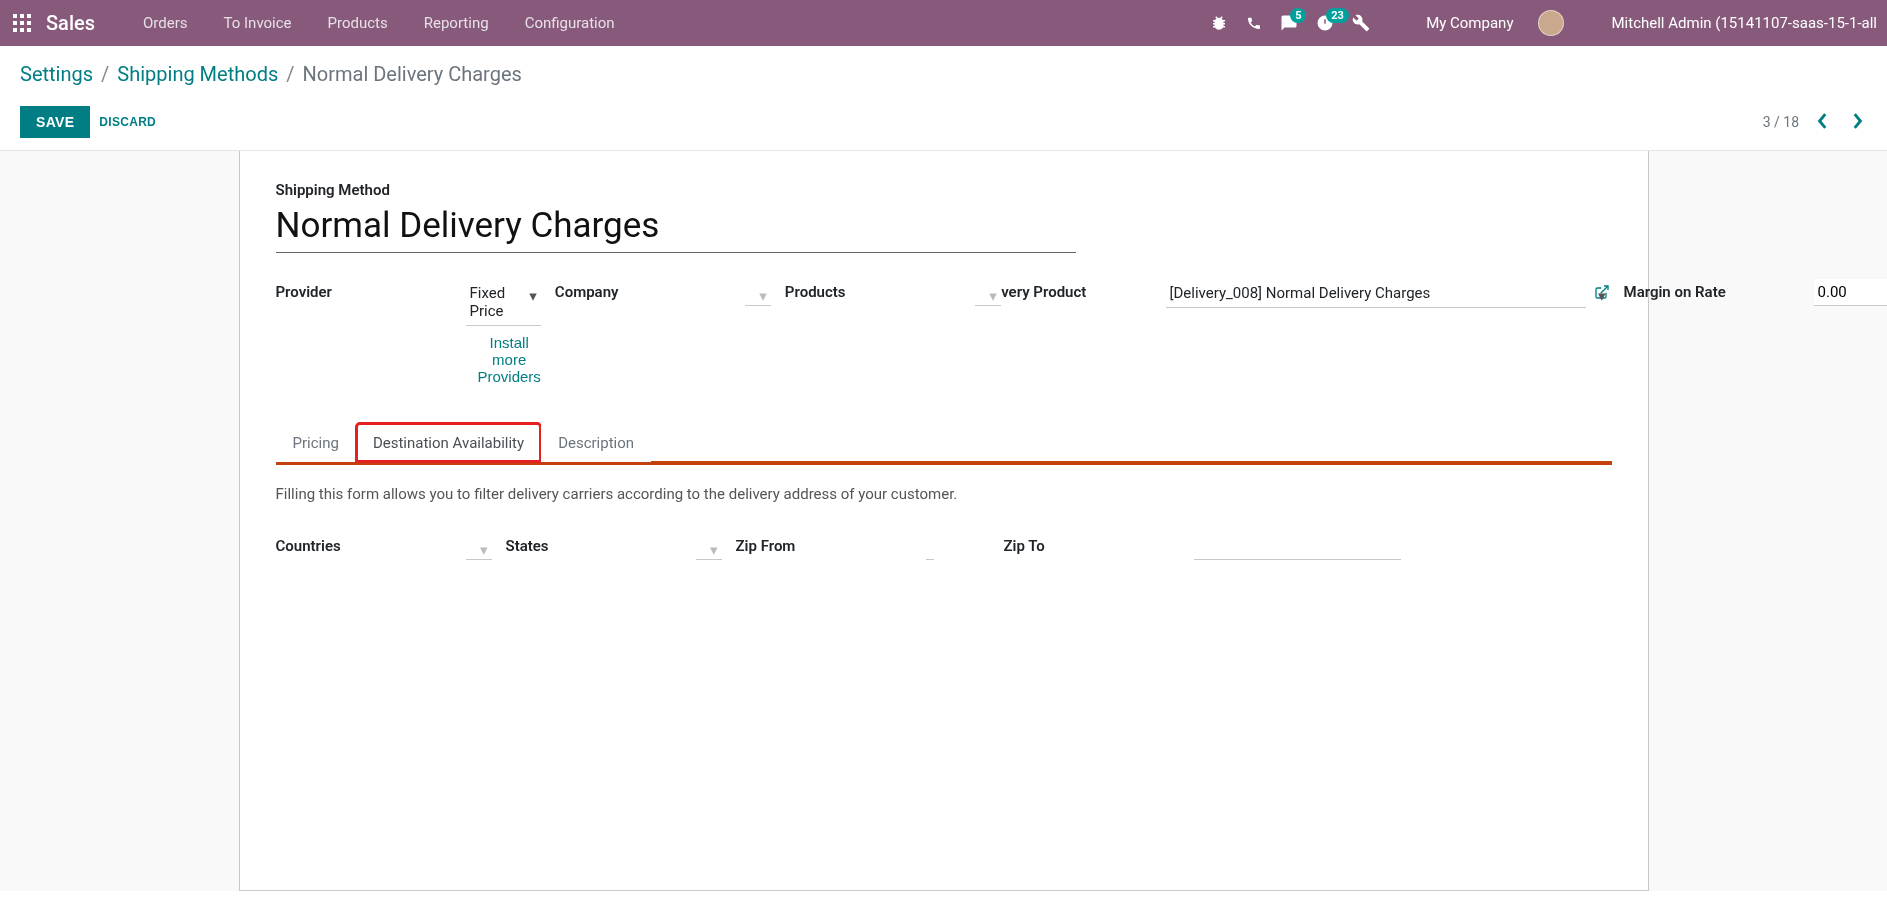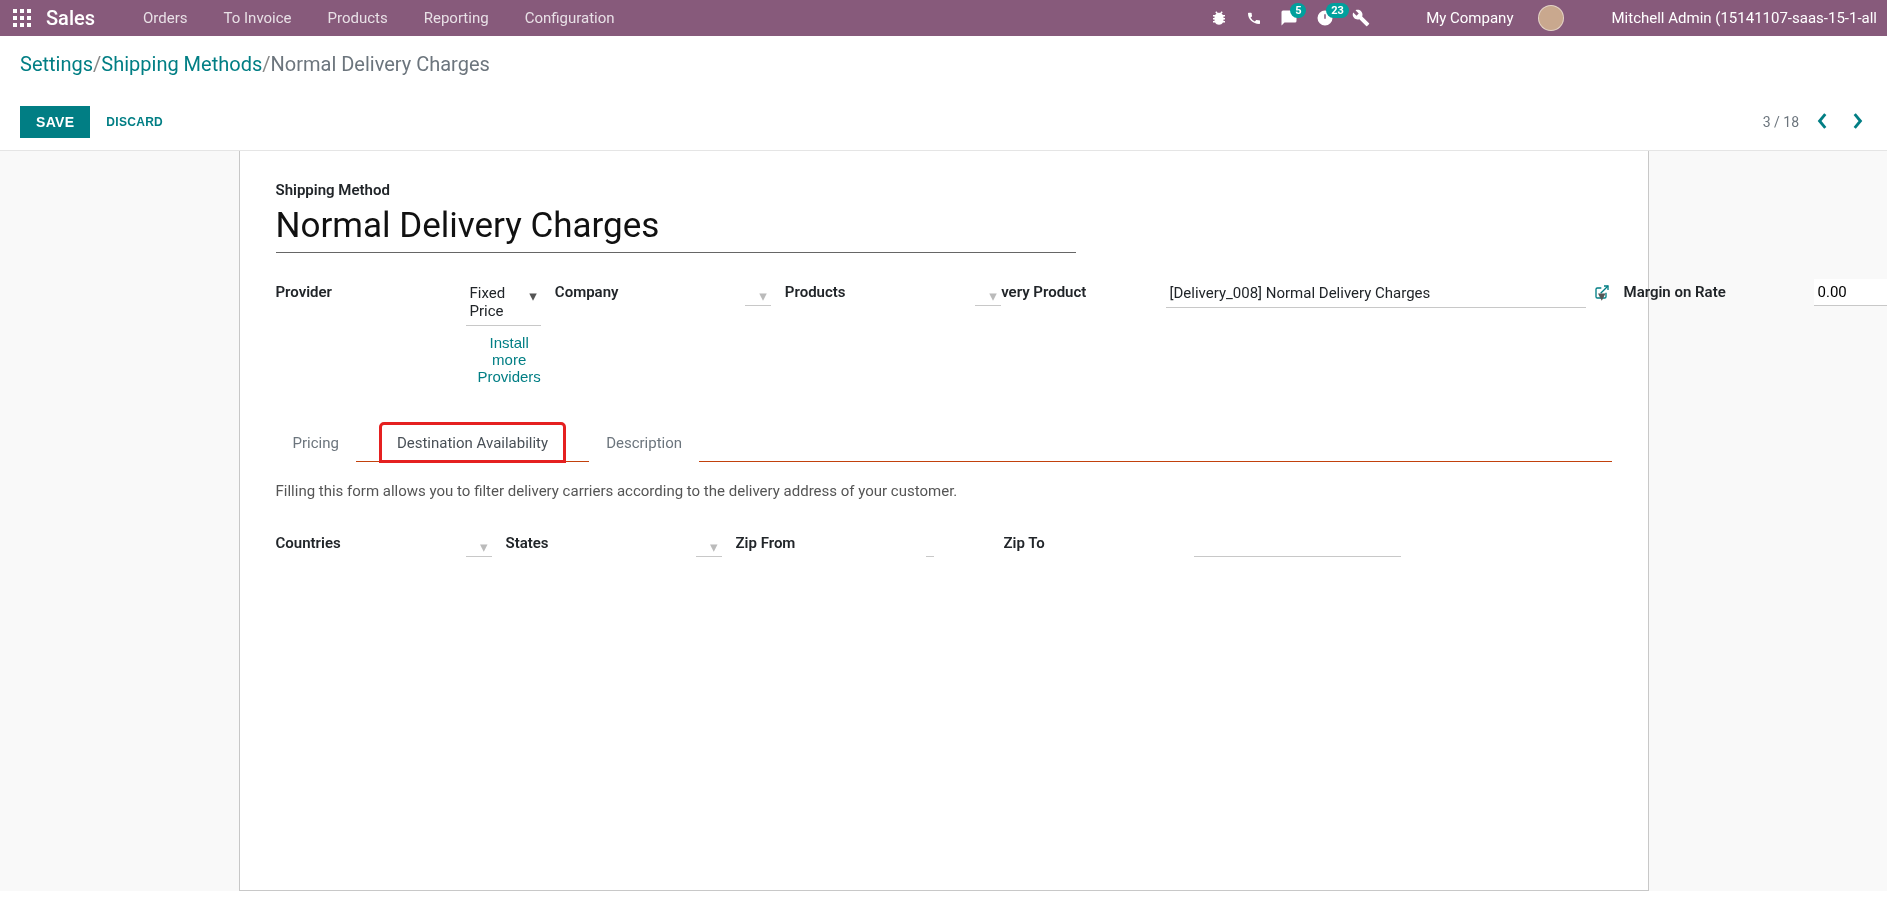--- a/index.html
+++ b/index.html
@@ -1,39 +1,39 @@
 <!DOCTYPE html>
 <html><head>
 <meta charset="utf-8">
 <style>
 * { box-sizing: border-box; margin: 0; padding: 0; }
 body { font-family: -apple-system, BlinkMacSystemFont, "Segoe UI", Roboto, "Helvetica Neue", sans-serif; font-size: 14px; color: #212529; background: #ffffff; }
 
-.topbar { background: #875a7b; color: #fff; height: 36px; display: flex; align-items: center; padding: 0 10px; }
+.topbar { background: #875a7b; color: #fff; height: 46px; display: flex; align-items: center; padding: 0 10px; }
 .topbar .apps-icon { width: 24px; height: 24px; display: flex; align-items: center; justify-content: center; margin-right: 12px; cursor: pointer; }
 .topbar .app-title { font-size: 20px; font-weight: 500; margin-right: 30px; }
 .topbar .menu { display: flex; gap: 0; }
 .topbar .menu-item { padding: 0 18px; font-size: 15px; cursor: pointer; line-height: 46px; color: #e8e0e6; }
 .topbar .spacer { flex: 1; }
 .topbar .sys-icons { display: flex; align-items: center; gap: 18px; margin-right: 20px; }
 .topbar .sys-icon { position: relative; cursor: pointer; display: flex; align-items: center; }
 .topbar .badge { position: absolute; top: -6px; left: 10px; background: #00a09d; color: #fff; font-size: 11px; font-weight: 700; padding: 1px 5px; border-radius: 9px; }
 .topbar .company { font-size: 15px; margin-right: 24px; cursor: pointer; margin-left: 36px; }
 .topbar .user { display: flex; align-items: center; gap: 10px; cursor: pointer; }
 .topbar .avatar { width: 26px; height: 26px; border-radius: 50%; background: #c9a88e; border: 1px solid rgba(255,255,255,0.5); }
 .topbar .username { font-size: 15px; white-space: nowrap; overflow: hidden; padding-left: 38px; }
 
 .subheader { background: #fff; padding: 16px 20px 0 20px; border-bottom: 1px solid #e5e5e5; }
-.breadcrumbs { font-size: 20px; display: flex; align-items: flex-end; flex-wrap: wrap; margin-bottom: 30px; }
+.breadcrumbs { font-size: 20px; display: flex; align-items: flex-end; gap: 8px; flex-wrap: wrap; margin-bottom: 20px; }
 .breadcrumbs .bc-link { color: #017e84; cursor: pointer; }
 .breadcrumbs .bc-sep { color: #888; }
 .breadcrumbs .bc-current { color: #6c757d; }
 
 .actions-row { display: flex; align-items: center; padding-bottom: 12px; }
-.btn-save { background: #017e84; color: #fff; border: none; padding: 8px 16px; font-size: 14px; font-weight: 600; cursor: pointer; margin-right: 16px; letter-spacing: 0.3px; }
+.btn-save { background: #017e84; color: #fff; border: none; padding: 8px 16px; font-size: 14px; font-weight: 600; cursor: pointer; margin-right: 9px; letter-spacing: 0.3px; }
 .btn-discard { background: none; border: none; color: #017e84; font-size: 12px; font-weight: 600; cursor: pointer; letter-spacing: 0.3px; }
 .actions-row .spacer { flex: 1; }
 .pager { display: flex; align-items: center; gap: 14px; color: #6c757d; font-size: 14px; }
 .pager .arrow { cursor: pointer; padding: 4px; }
 
 .content { background: #f9f9f9; padding: 0; display: flex; justify-content: center; }
 .form-sheet { background: #fff; width: 100%; max-width: 1410px; min-height: 740px; border: 1px solid #c8c8c8; border-top: none; padding: 30px 36px; margin: 0 auto; }
 
 .oe-title-label { font-size: 15px; font-weight: 600; color: #212529; margin-bottom: 4px; }
 .oe-title-input { font-size: 35px; border: none; border-bottom: 1px solid #666; width: 800px; padding: 2px 0 6px 0; outline: none; font-family: inherit; color: #111; }
@@ -45,21 +45,21 @@
 .form-group .control { flex: 1; position: relative; }
 .select-like { border: none; border-bottom: 1px solid #c8c8c8; padding: 5px 22px 5px 4px; font-size: 15px; width: 100%; background: #fff; cursor: pointer; display: flex; align-items: center; min-height: 27px; }
 .select-like .caret { position: absolute; right: 4px; top: 8px; color: #555; }
 .link-button { background: none; border: none; color: #017e84; font-size: 15px; font-weight: 500; cursor: pointer; padding: 8px 0 4px 12px; }
 .num-input { border: none; border-bottom: 1px solid #c8c8c8; padding: 4px 4px; font-size: 15px; width: 180px; outline: none; font-family: inherit; }
 .pct { margin-left: 6px; font-size: 15px; }
 .checkbox { width: 16px; height: 16px; border: 1px solid #888; margin-top: 5px; cursor: pointer; }
 .ext-link { margin-left: 8px; color: #666; cursor: pointer; }
 .delivery-prod .select-like { min-width: 420px; }
 
-.tabs { display: flex; border-bottom: 1px solid #c2410c; margin-top: 34px; gap: 24px; }
+.tabs { display: flex; border-bottom: 4px solid #c2410c; margin-top: 34px; }
 .tab { padding: 10px 16px 10px 16px; font-size: 15px; color: #6c757d; cursor: pointer; border: 1px solid transparent; border-bottom: none; margin-bottom: -1px; background: #fff; }
 .tab.active { color: #495057; border-color: #dee2e6 #dee2e6 #fff; border-radius: 4px 4px 0 0; }
 .tab.highlighted { outline: 3px solid #e52020; outline-offset: -2px; }
 
 .tab-content { padding: 20px 0; }
 .helper-text { font-size: 15px; color: #555; margin-bottom: 30px; }
 </style>
 </head>
 <body>
 

